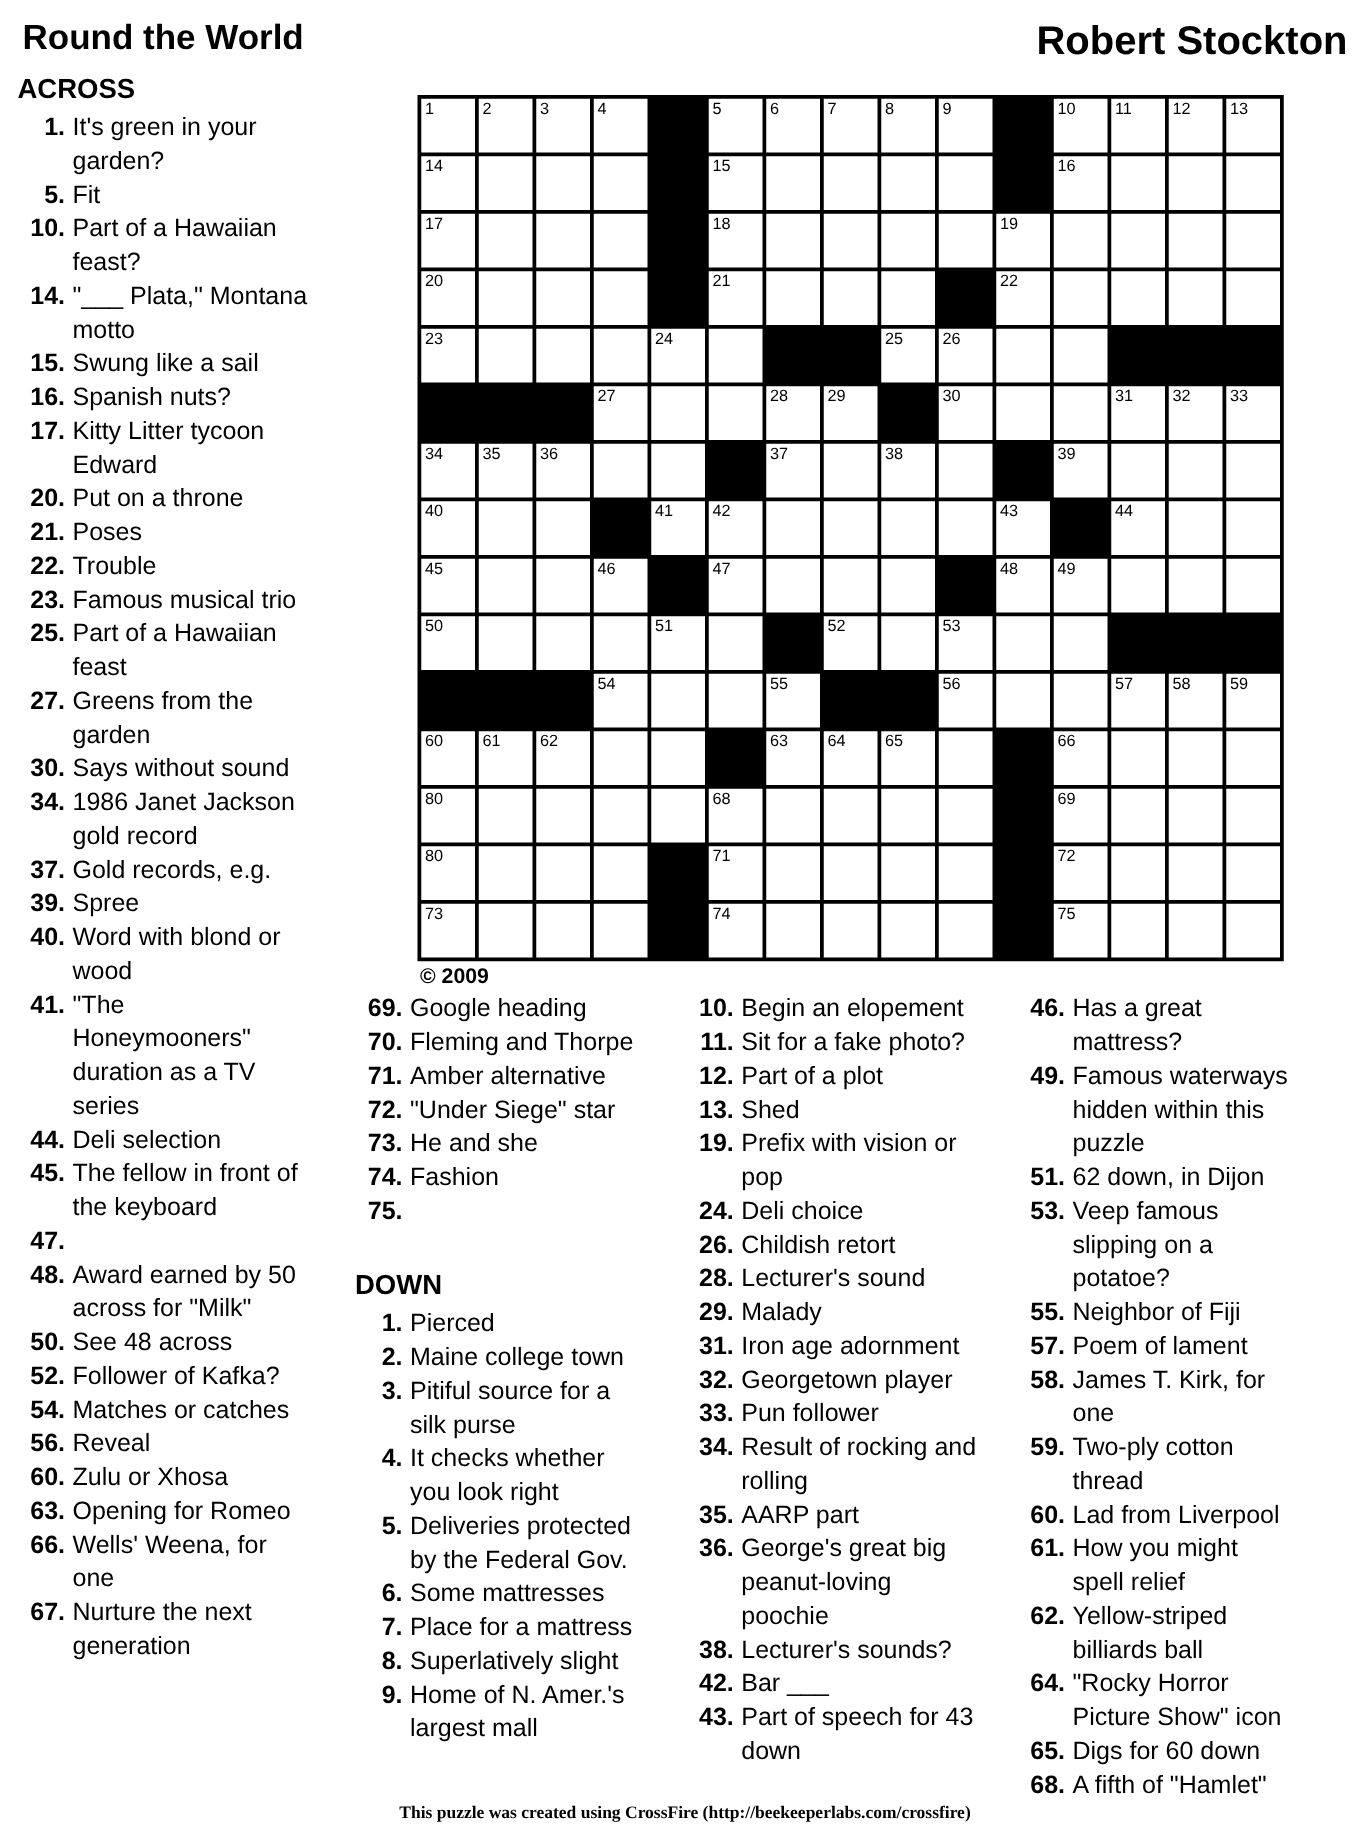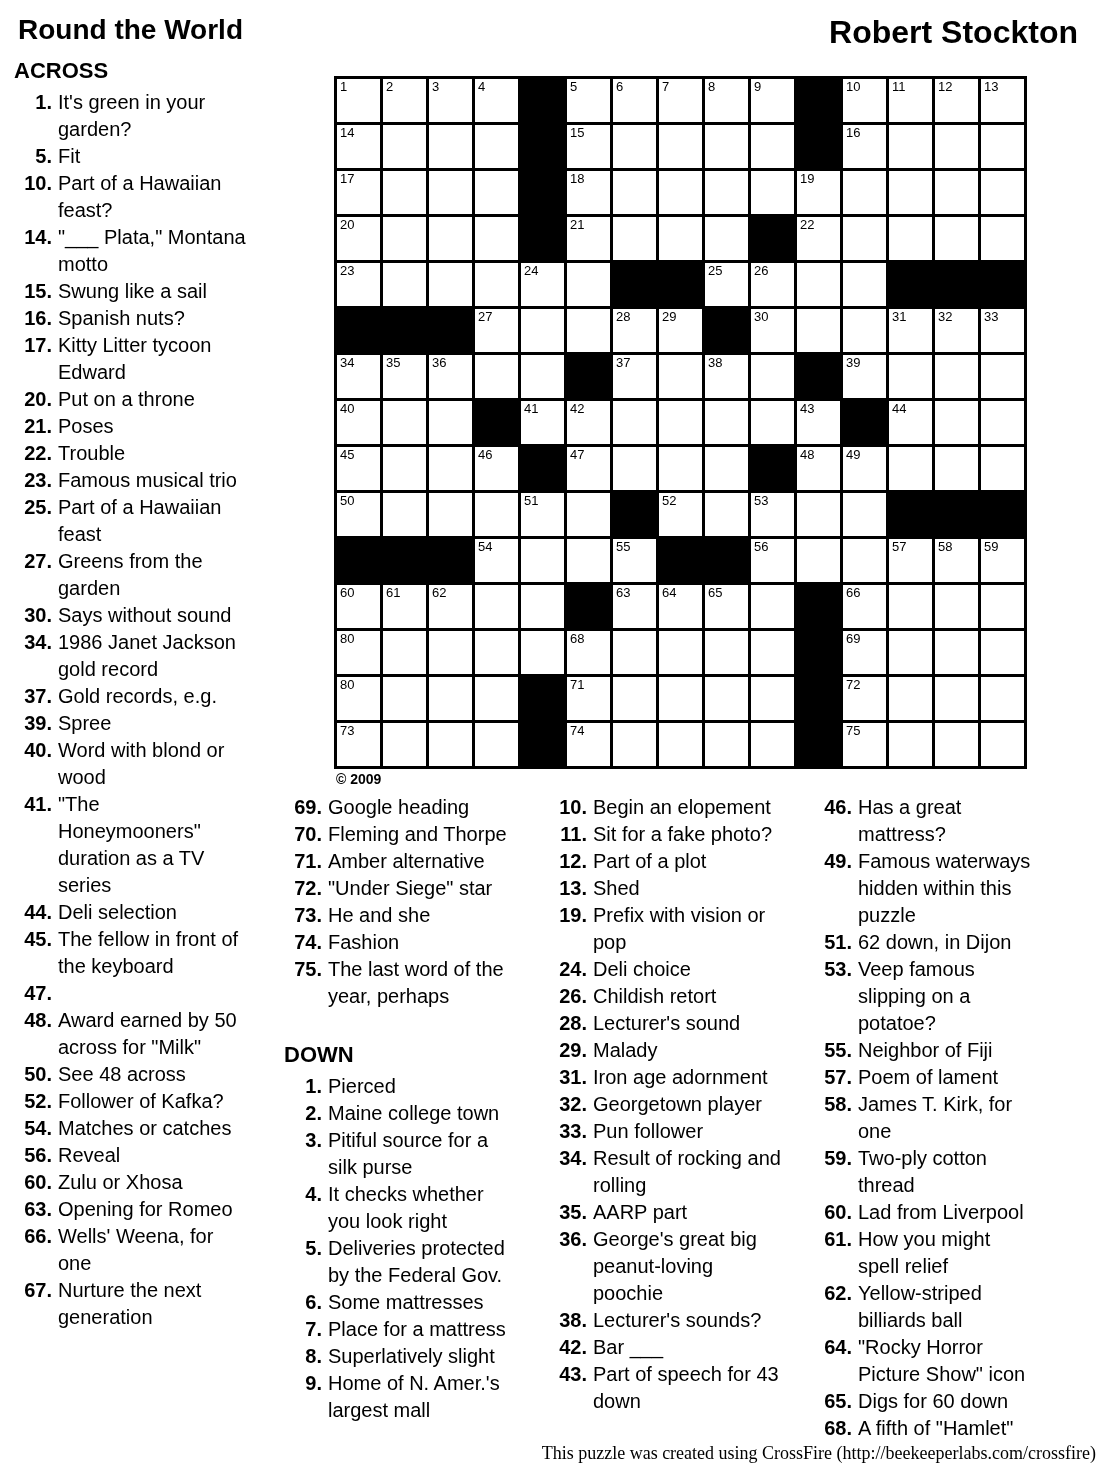--- a/index.html
+++ b/index.html
@@ -12,35 +12,35 @@
   .author{position:absolute;right:18px;top:14px;font-size:32px;font-weight:bold;}
   
   #grid{
     position:absolute;left:334px;top:76px;
     display:grid;grid-template-columns:repeat(15,43px);grid-auto-rows:43px;
     gap:3px;padding:3px;background:#000;
   }
   .cell{background:#fff;position:relative;}
   .cell.black{background:#000;}
   .cell .num{position:absolute;top:1px;left:3px;font-size:13px;line-height:1.1;color:#000;}
-  .copyright{position:absolute;left:336px;top:771px;font-size:14px;font-weight:bold;}
+  .copyright{position:absolute;left:336px;top:771px;font-size:17px;font-weight:bold;}
   
   .cluecol{position:absolute;font-size:20px;line-height:27px;}
   #col-left{left:14px;top:56px;width:232px;}
   #col2{left:284px;top:794px;width:224px;}
   #col3{left:549px;top:794px;width:236px;}
   #col4{left:814px;top:794px;width:219px;}
   .head{font-size:22px;font-weight:bold;line-height:30px;margin:0 0 3px 0;}
   .head.down-head{margin-top:30px;}
   .clue{display:flex;align-items:flex-start;}
   .cnum{flex:0 0 44px;text-align:right;font-weight:bold;padding-right:6px;box-sizing:border-box;}
   .ctext{flex:1;}
   .footer{
-    position:absolute;left:0;right:0;top:1443px;text-align:right;
-    font-family:"Liberation Serif",serif;font-size:18px;
+    position:absolute;left:0;right:0;top:1443px;text-align:center;
+    font-family:"Liberation Serif",serif;font-size:14px;font-weight:bold;
   }
 </style>
 </head>
 <body>
 
 <div class="title">Round the World</div>
 <div class="author">Robert Stockton</div>
 
 <div id="grid">
     <div class="cell">
@@ -571,21 +571,20 @@
       <div class="clue">
         <span class="cnum">73.</span>
         <span class="ctext">He and she</span>
       </div>
       <div class="clue">
         <span class="cnum">74.</span>
         <span class="ctext">Fashion</span>
       </div>
       <div class="clue">
         <span class="cnum">75.</span>
-        <span class="ctext">The last word of the year, perhaps</span>
       </div>
     </div>
   <div class="head down-head">DOWN</div>
   <div id="clues-col2-down">
       <div class="clue">
         <span class="cnum">1.</span>
         <span class="ctext">Pierced</span>
       </div>
       <div class="clue">
         <span class="cnum">2.</span>

